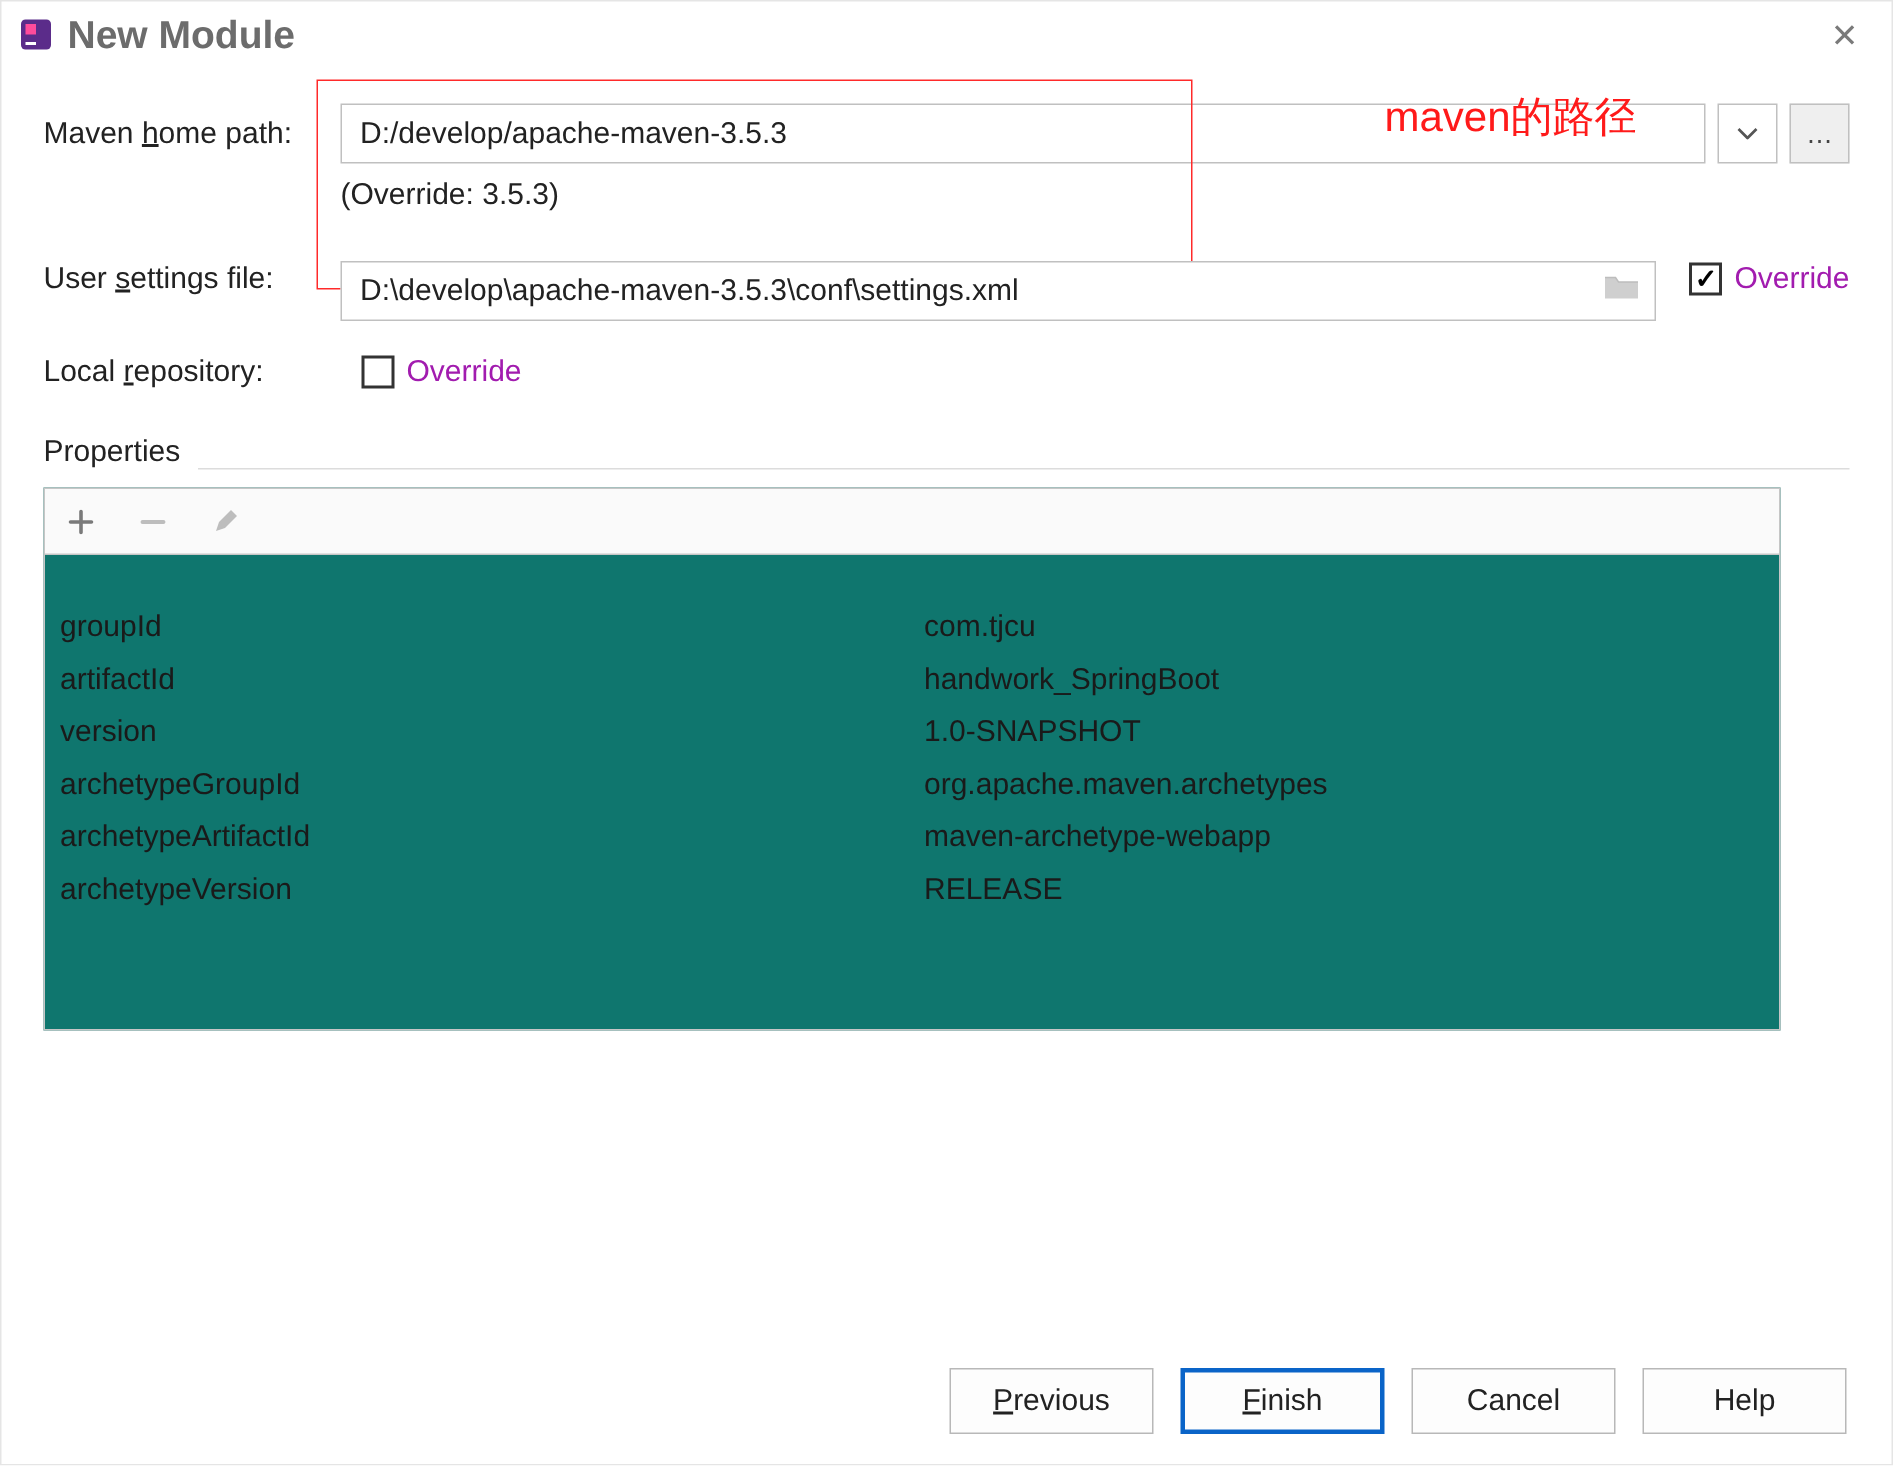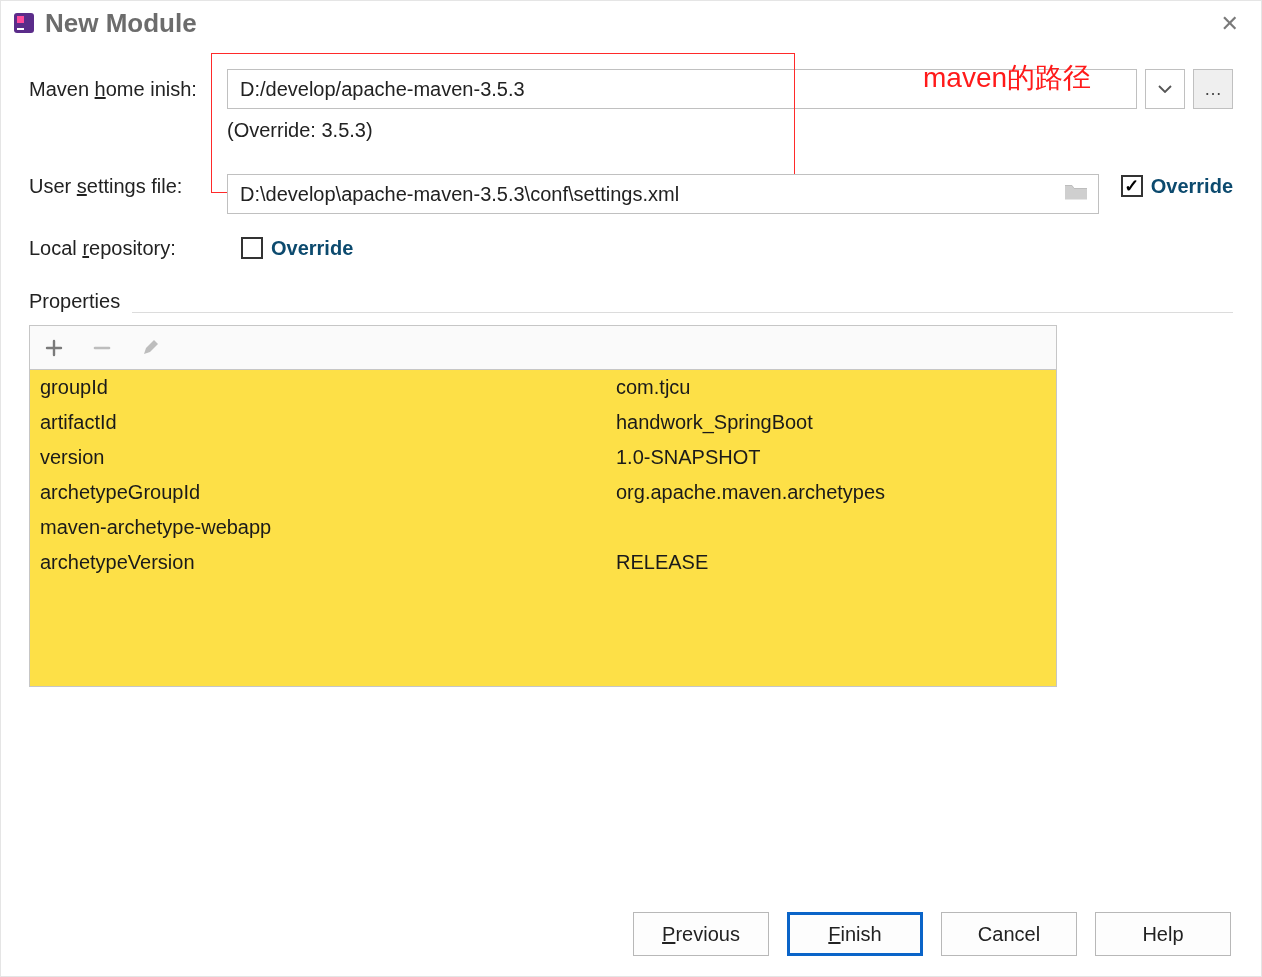--- a/index.html
+++ b/index.html
@@ -132,21 +132,21 @@
     display: inline-flex; align-items: center; justify-content: center;
     cursor: pointer;
   }
   .chk.checked::after {
     content: "✓";
     font-size: 18px;
     line-height: 1;
     color: #000;
     font-weight: bold;
   }
-  .chk-label { font-size: 20px; color: #0c4a6e; font-weight: bold; }
+  .chk-label { font-size: 20px; color: #a21caf; }
 
   .annotation {
     position: absolute;
     top: 58px;
     left: 922px;
     color: #ff1a1a;
     font-size: 28px;
     font-family: "SimSun","Songti SC","Microsoft YaHei", Arial, sans-serif;
   }
   .red-box {
@@ -168,25 +168,25 @@
     font-size: 20px; color: #222;
     margin-right: 12px;
   }
   .section-rule {
     flex: 1 1 auto; height: 1px;
     background: #dcdcdc;
   }
 
   .props-box {
     margin-left: 28px;
-    width: 1028px;
+    width: 1158px;
     border: 1px solid #c6c6c6;
-    background: #fde047;
+    background: #0f766e;
     height: 362px;
-    display: flex; flex-direction: column;
+    display: flex; flex-direction: column; gap: 31px;
   }
   .props-toolbar {
     height: 44px;
     border-bottom: 1px solid #c6c6c6;
     background: #fafafa;
     display: flex; align-items: center;
     padding: 0 10px;
     gap: 20px;
   }
   .tb-btn {
@@ -251,21 +251,21 @@
     <span class="close">✕</span>
   </div>
 
   <div class="red-box"></div>
   <div class="annotation">maven的路径</div>
 
   <div class="form">
 
     <div class="row">
       <div class="row-label">
-        <span>Maven </span><span class="mnemonic">h</span><span>ome inish:</span>
+        <span>Maven </span><span class="mnemonic">h</span><span>ome path:</span>
       </div>
       <div class="field-wrap">
         <input class="text-input" type="text" value="D:/develop/apache-maven-3.5.3" style="">
         <div class="combo-btn">
           <svg class="chevron-down" viewBox="0 0 14 8">
               <path d="M1 1 L7 7 L13 1" fill="none" stroke="#555" stroke-width="1.8"></path>
             </svg>
         </div>
         <div class="ellipsis-btn">…</div>
       </div>
@@ -341,20 +341,21 @@
         </div>
         <div class="props-row">
           <div class="col-k">version</div>
           <div class="col-v">1.0-SNAPSHOT</div>
         </div>
         <div class="props-row">
           <div class="col-k">archetypeGroupId</div>
           <div class="col-v">org.apache.maven.archetypes</div>
         </div>
         <div class="props-row">
+          <div class="col-k">archetypeArtifactId</div>
           <div class="col-v">maven-archetype-webapp</div>
         </div>
         <div class="props-row">
           <div class="col-k">archetypeVersion</div>
           <div class="col-v">RELEASE</div>
         </div>
       </div>
   </div>
 
   <div class="buttonbar">

